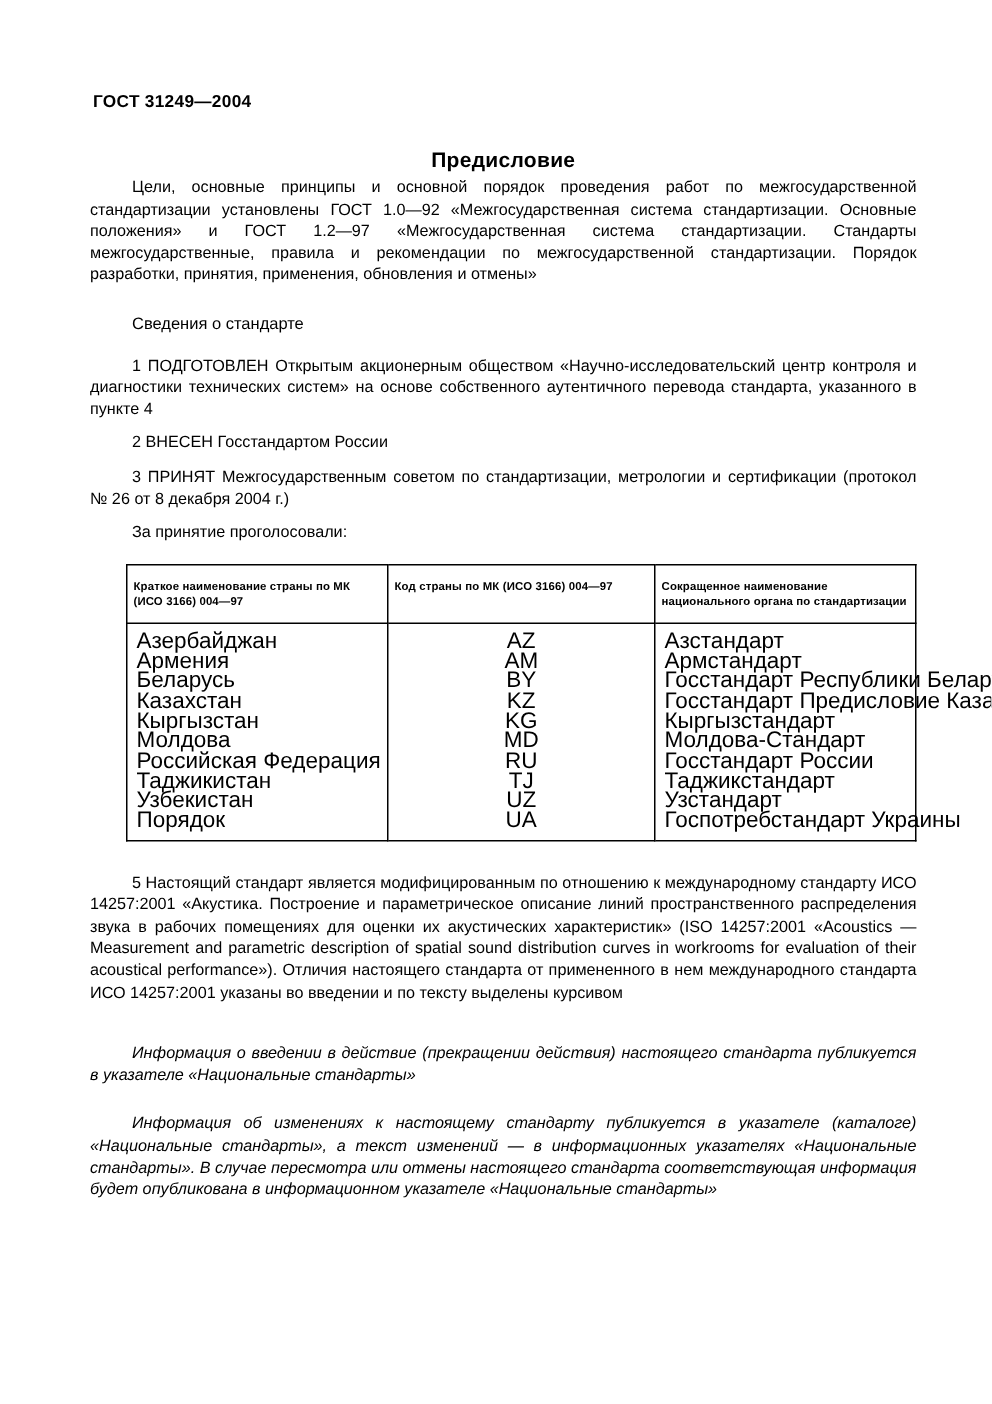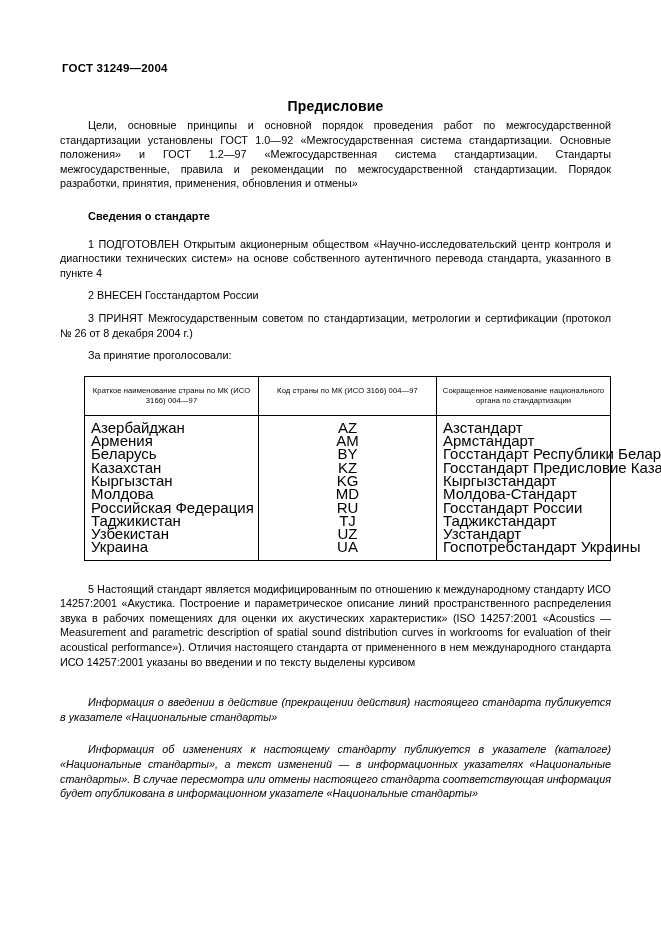--- a/index.html
+++ b/index.html
@@ -57,21 +57,21 @@
   }
   p.tight {
     text-align: left;
   }
   .gap-sm { height: 8px; }
   .gap-md { height: 13px; }
   .gap-lg { height: 18px; }
 
   .subhead {
     font-size: 11px;
-    font-weight: bold;
+    font-weight: normal;
     margin: 0;
     text-indent: 28px;
   }
 
   .italic {
     font-style: italic;
   }
 
   
   table.vote-table {
@@ -80,23 +80,23 @@
     margin-left: 24px;
     table-layout: fixed;
   }
   table.vote-table th,
   table.vote-table td {
     border: 0.8px solid #000000;
     vertical-align: top;
   }
   table.vote-table thead th {
     font-size: 7.6px;
-    font-weight: normal;
+    font-weight: bold;
     line-height: 10px;
-    text-align: center;
+    text-align: left;
     padding: 9px 4px 9px 4px;
     letter-spacing: 0.1px;
   }
   .col-country { width: 174px; }
   .col-code    { width: 178px; }
   .col-body    { width: 174px; }
 
   table.vote-table tbody td {
     padding: 0;
     font-size: 15px;
@@ -186,21 +186,21 @@
             <ul>
                 <li>Азербайджан</li>
                 <li>Армения</li>
                 <li>Беларусь</li>
                 <li>Казахстан</li>
                 <li>Кыргызстан</li>
                 <li>Молдова</li>
                 <li>Российская Федерация</li>
                 <li>Таджикистан</li>
                 <li>Узбекистан</li>
-                <li>Украина</li>
+                <li>Порядок</li>
               </ul>
           </td>
           <td class="cell-code">
             <ul>
                 <li>AZ</li>
                 <li>AM</li>
                 <li>BY</li>
                 <li>KZ</li>
                 <li>KG</li>
                 <li>MD</li>

